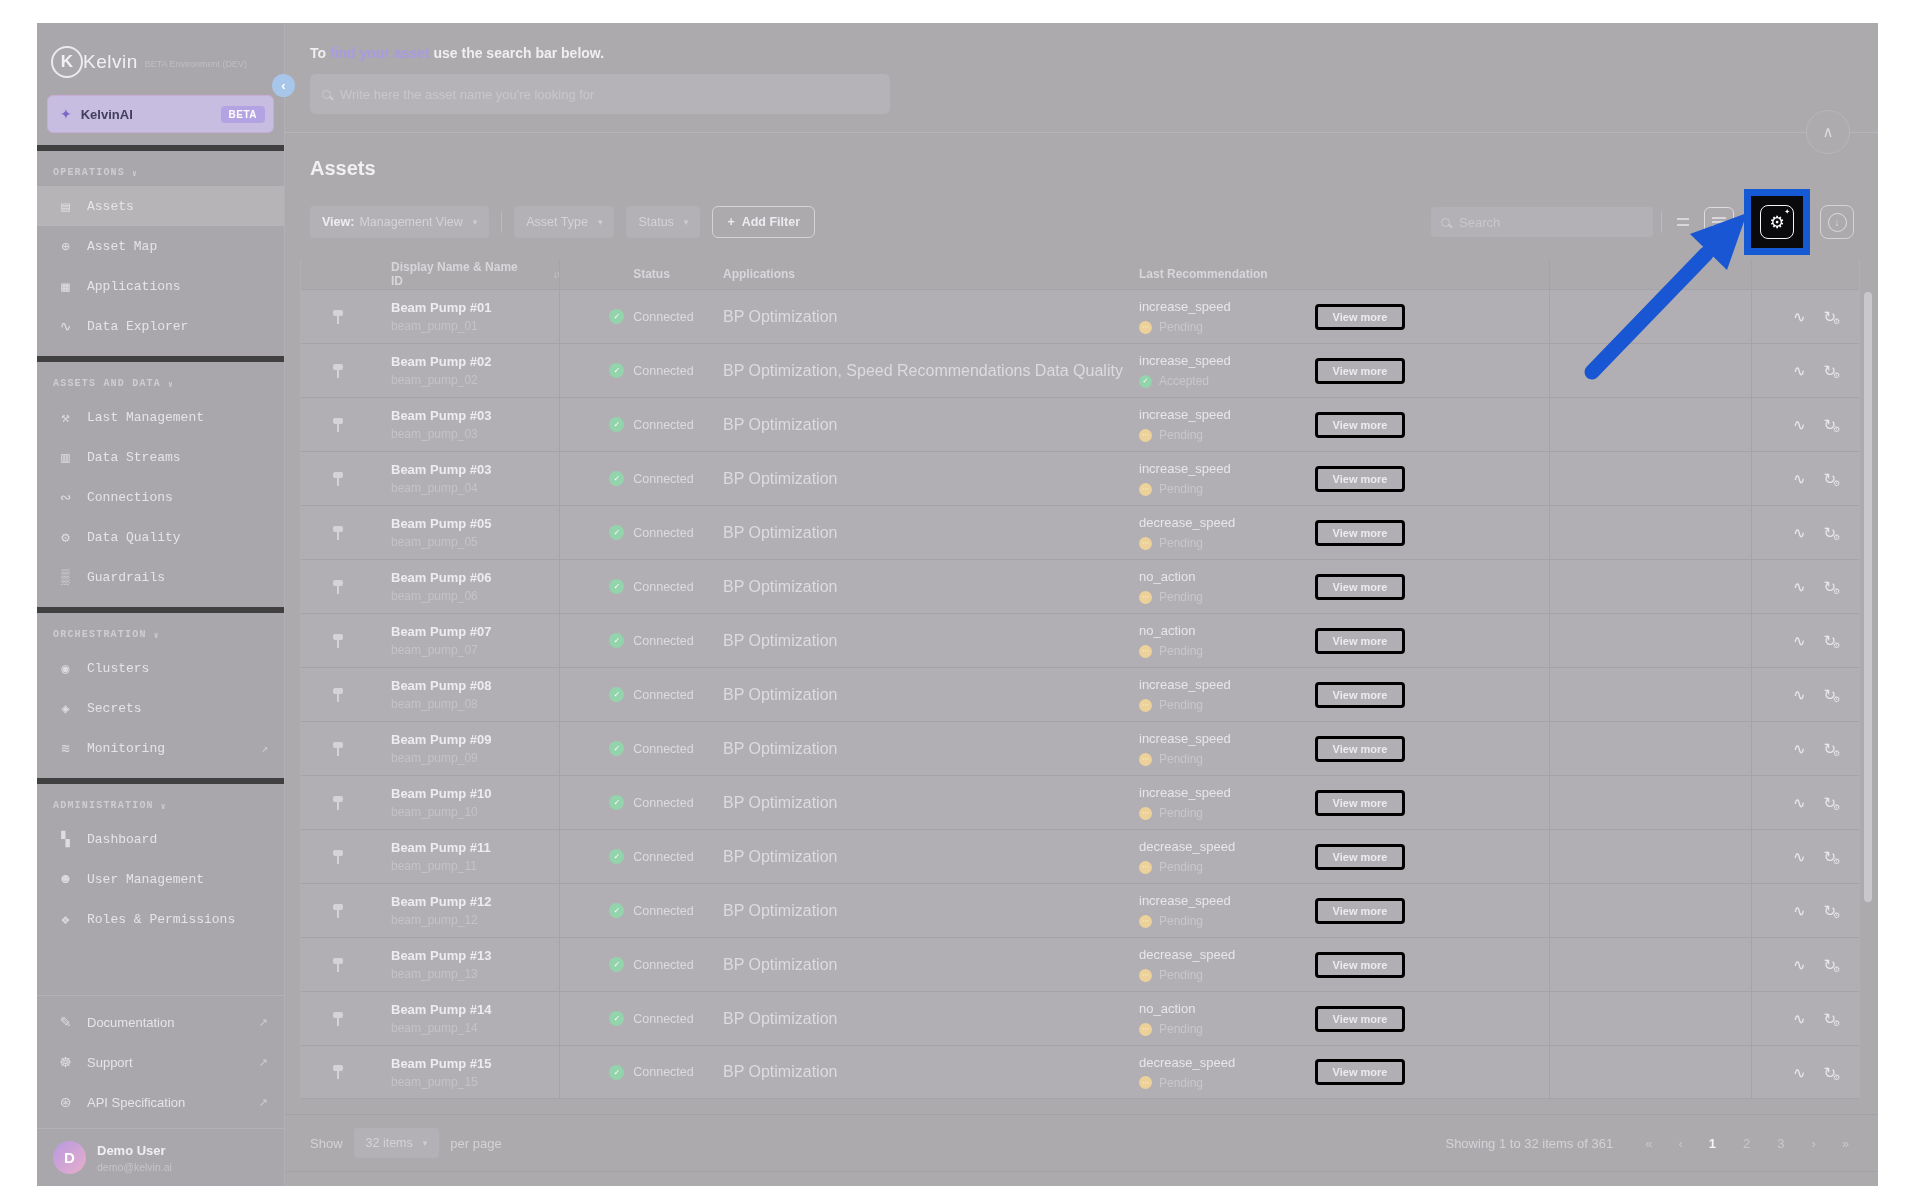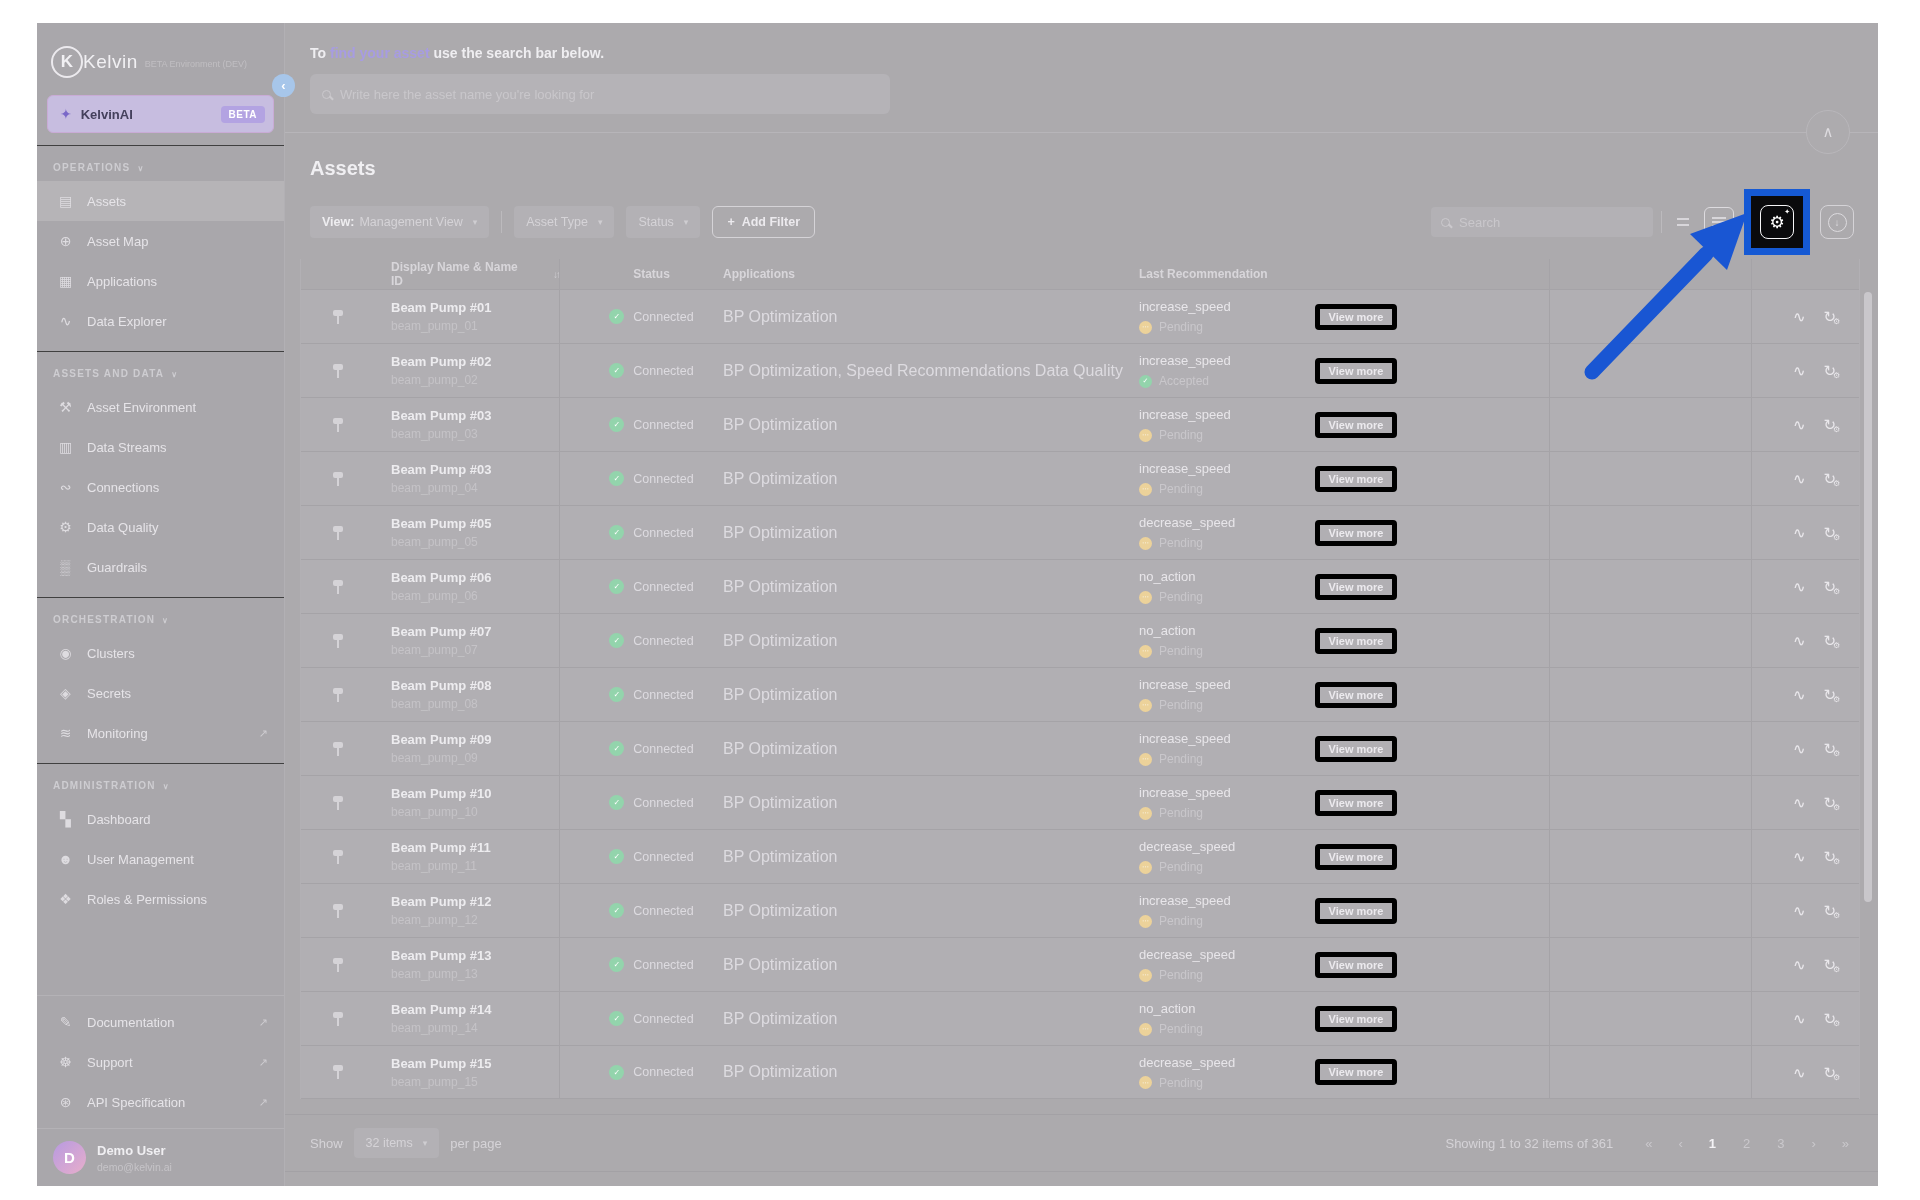--- a/index.html
+++ b/index.html
@@ -20,21 +20,21 @@
   .kelvinai { margin:2px 10px 12px 10px; height:38px; border:1px solid #c9abd6; border-radius:6px;
               background:#c7bde0; display:flex; align-items:center; padding:0 8px 0 12px; cursor:pointer; }
   .kelvinai-ico { color:#7a68c8; font-size:14px; }
   .kelvinai-label { color:#44405c; font-size:13px; font-weight:bold; margin-left:9px; }
   .kelvinai-badge { margin-left:auto; background:#b3a3e2; color:#ffffff; font-size:10px;
                     font-weight:bold; padding:3px 8px; border-radius:4px; letter-spacing:0.5px; }
   .collapse-btn { position:absolute; left:235px; top:51px; width:23px; height:23px; border-radius:50%;
                   background:#a7c6ea; color:#ffffff; border:none; font-size:13px; font-weight:bold;
                   display:flex; align-items:center; justify-content:center; z-index:6; cursor:pointer; }
   .nav { flex:0 0 auto; }
-  .nav-section { border-top:1px solid #404040; padding:10px 0 10px 0; }
+  .nav-section { border-top:6px solid #404040; padding:10px 0 10px 0;font-family:Liberation Mono, monospace; }
   .sec-header { padding:6px 16px 8px 16px; color:#cecdd1; font-size:10px; font-weight:bold;
                 letter-spacing:1.2px; display:flex; align-items:center; cursor:pointer; }
   .sec-header .chev { font-size:8px; margin-left:7px; margin-top:1px; }
   .nav-item { height:40px; display:flex; align-items:center; padding:0 16px 0 20px;
               color:#e6e4e8; font-size:13px; cursor:pointer; }
   .nav-item.active { background:#b6b4b7; }
   .nav-ico { width:17px; font-size:14px; color:#dedce0; text-align:center; flex-shrink:0; }
   .nav-label { margin-left:13px; }
   .ext { margin-left:auto; font-size:11px; color:#cfcdd1; }
   .side-spacer { flex:1 1 auto; }
@@ -118,21 +118,21 @@
   .c-status { flex-direction:row; align-items:center; }
   .dot { width:15px; height:15px; border-radius:50%; background:#93d4ac; color:#ffffff;
          display:inline-flex; align-items:center; justify-content:center; font-size:8px; flex-shrink:0; }
   .dot.small { width:13px; height:13px; font-size:7px; }
   .st-label { color:#dddbe0; font-size:12.5px; margin-left:9px; }
   .c-apps { color:#dddbe0; font-size:16px; }
   .rec-name { color:#e8e6ea; font-size:13px; }
   .rec-state { display:flex; align-items:center; margin-top:6px; color:#c9c7cb; font-size:12px; gap:7px; }
   .rec-state.pending .dot { background:#ecd29a; }
   .rec-state.accepted .dot { background:#93d4ac; }
-  .view-more { width:82px; height:26px; border:5px solid #000000; border-radius:4px; background:transparent;
+  .view-more { width:90px; height:26px; border:3px solid #000000; border-radius:4px; background:transparent;
                color:#eceaee; font-size:11px; font-weight:bold; cursor:pointer;
                font-family:"Liberation Sans", sans-serif; }
   .c-actions { flex-direction:row; align-items:center; padding-left:16px; gap:18px; }
   .act { color:#e9e7eb; font-size:15px; cursor:pointer; position:relative; line-height:1; }
   .rec-act::after { content:'⚙'; position:absolute; right:-4px; bottom:-2px; font-size:8px; }
   .scrollbar { position:absolute; right:6px; top:159px; width:8px; height:610px;
                background:#c9c7cb; border-radius:4px; cursor:pointer; }
 
   
   .pagebar { height:58px; border-top:1px solid #a3a1a5; border-bottom:1px solid #a3a1a5;
@@ -203,21 +203,21 @@
         </section>
 
         <section class="nav-section">
           <div class="sec-header">
             <span>ASSETS AND DATA</span>
             <span class="chev">∨</span>
           </div>
 
             <div class="nav-item">
               <span class="nav-ico">⚒</span>
-              <span class="nav-label">Asset Environment</span>
+              <span class="nav-label">Last Management</span>
               <span class="ext"></span>
             </div>
 
             <div class="nav-item">
               <span class="nav-ico">▥</span>
               <span class="nav-label">Data Streams</span>
               <span class="ext"></span>
             </div>
 
             <div class="nav-item">

